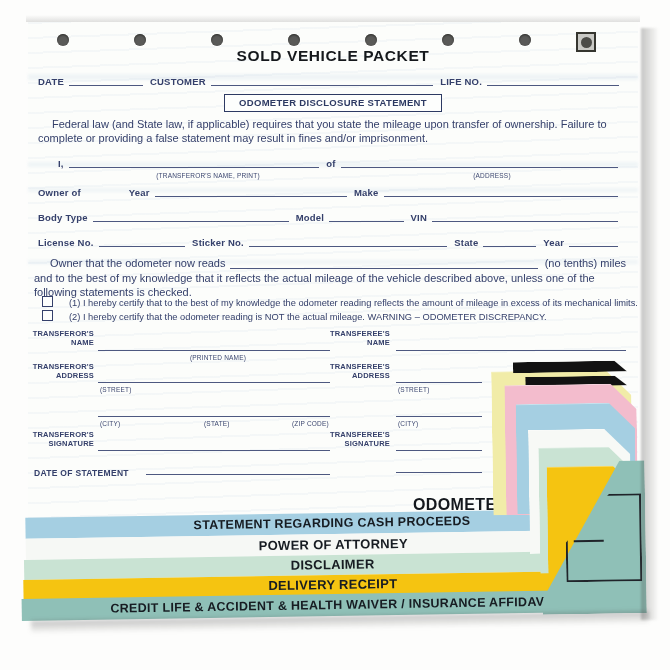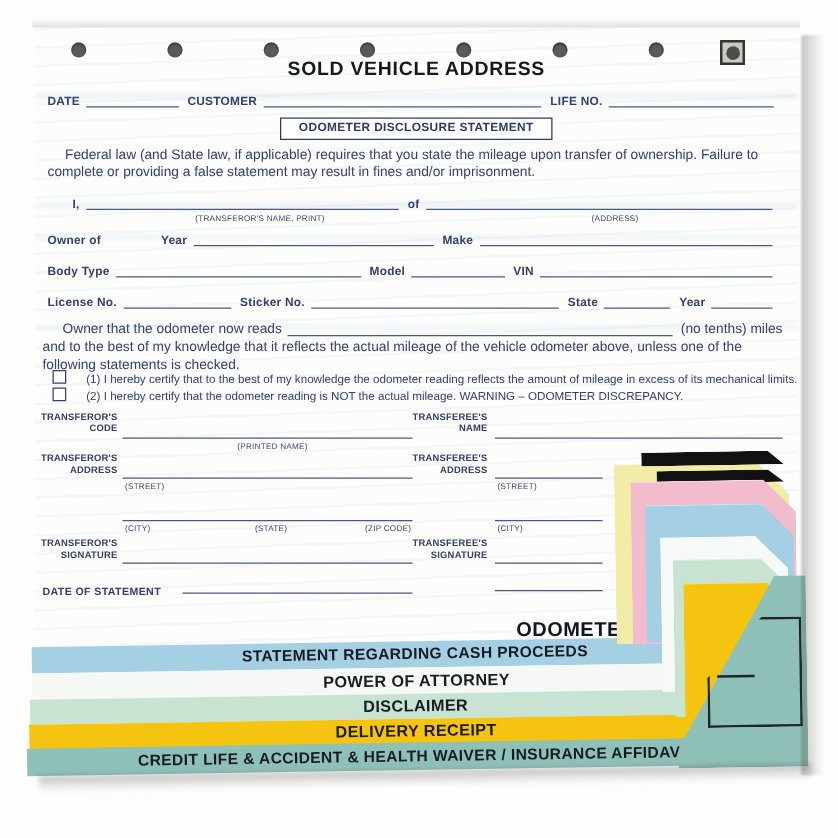--- a/index.html
+++ b/index.html
@@ -53,21 +53,21 @@
   <div class="abs hole" style="left:106px;top:12px;"></div>
   <div class="abs hole" style="left:183px;top:12px;"></div>
   <div class="abs hole" style="left:260px;top:12px;"></div>
   <div class="abs hole" style="left:337px;top:12px;"></div>
   <div class="abs hole" style="left:414px;top:12px;"></div>
   <div class="abs hole" style="left:491px;top:12px;"></div>
   <div class="abs sqhole" style="left:548px;top:10px;">
       <i></i>
     </div>
 
-  <div class="abs title" style="top:25px;">SOLD VEHICLE ADDRESS</div>
+  <div class="abs title" style="top:25px;">SOLD VEHICLE PACKET</div>
 
   <div class="row" style="top:50px;left:10px;right:12px;">
     <span class="lbl">DATE</span>
     <span class="ln" style="flex:0 0 74px;"></span>
     <span class="lbl">CUSTOMER</span>
     <span class="ln" style="flex:1 1 240px;"></span>
     <span class="lbl">LIFE NO.</span>
     <span class="ln" style="flex:0 0 132px;"></span>
   </div>
 
@@ -110,32 +110,32 @@
     <span class="ln" style="flex:0.5 1 52px;"></span>
     <span class="lbl">Year</span>
     <span class="ln" style="flex:0.45 1 48px;"></span>
   </div>
 
   <div class="row" style="top:233px;left:10px;right:12px;">
     <span class="txt" style="text-indent:12px;white-space:nowrap;">Owner that the odometer now reads</span>
     <span class="ln" style="flex:1 1 320px;"></span>
     <span class="txt" style="white-space:nowrap;">(no tenths) miles</span>
   </div>
-  <div class="abs txt" style="top:249px;left:6px;width:598px;">and to the best of my knowledge that it reflects the actual mileage of the vehicle odometer above, unless one of the following statements is checked.</div>
+  <div class="abs txt" style="top:249px;left:6px;width:598px;">and to the best of my knowledge that it reflects the actual mileage of the vehicle described above, unless one of the following statements is checked.</div>
 
   <div class="row" style="top:271px;left:14px;right:12px;">
     <span class="cbx"></span>
     <span class="cbtxt">(1)  I hereby certify that to the best of my knowledge the odometer reading reflects the amount of mileage in excess of its mechanical limits.</span>
   </div>
   <div class="row" style="top:285px;left:14px;right:12px;">
     <span class="cbx"></span>
     <span class="cbtxt">(2)  I hereby certify that the odometer reading is NOT the actual mileage. WARNING – ODOMETER DISCREPANCY.</span>
   </div>
 
-  <div class="tl" style="left:4px;top:307px;">TRANSFEROR'S CODE</div>
+  <div class="tl" style="left:4px;top:307px;">TRANSFEROR'S NAME</div>
   <div class="lna" style="top:328px;left:70px;width:232px;"></div>
   <div class="hint" style="top:332px;left:120px;width:140px;text-align:center;">(PRINTED NAME)</div>
 
   <div class="tl" style="left:4px;top:340px;">TRANSFEROR'S ADDRESS</div>
   <div class="lna" style="top:360px;left:70px;width:232px;"></div>
   <div class="hint" style="top:364px;left:72px;">(STREET)</div>
 
   <div class="lna" style="top:394px;left:70px;width:232px;"></div>
   <div class="hint" style="top:398px;left:72px;">(CITY)</div>
   <div class="hint" style="top:398px;left:176px;">(STATE)</div>

